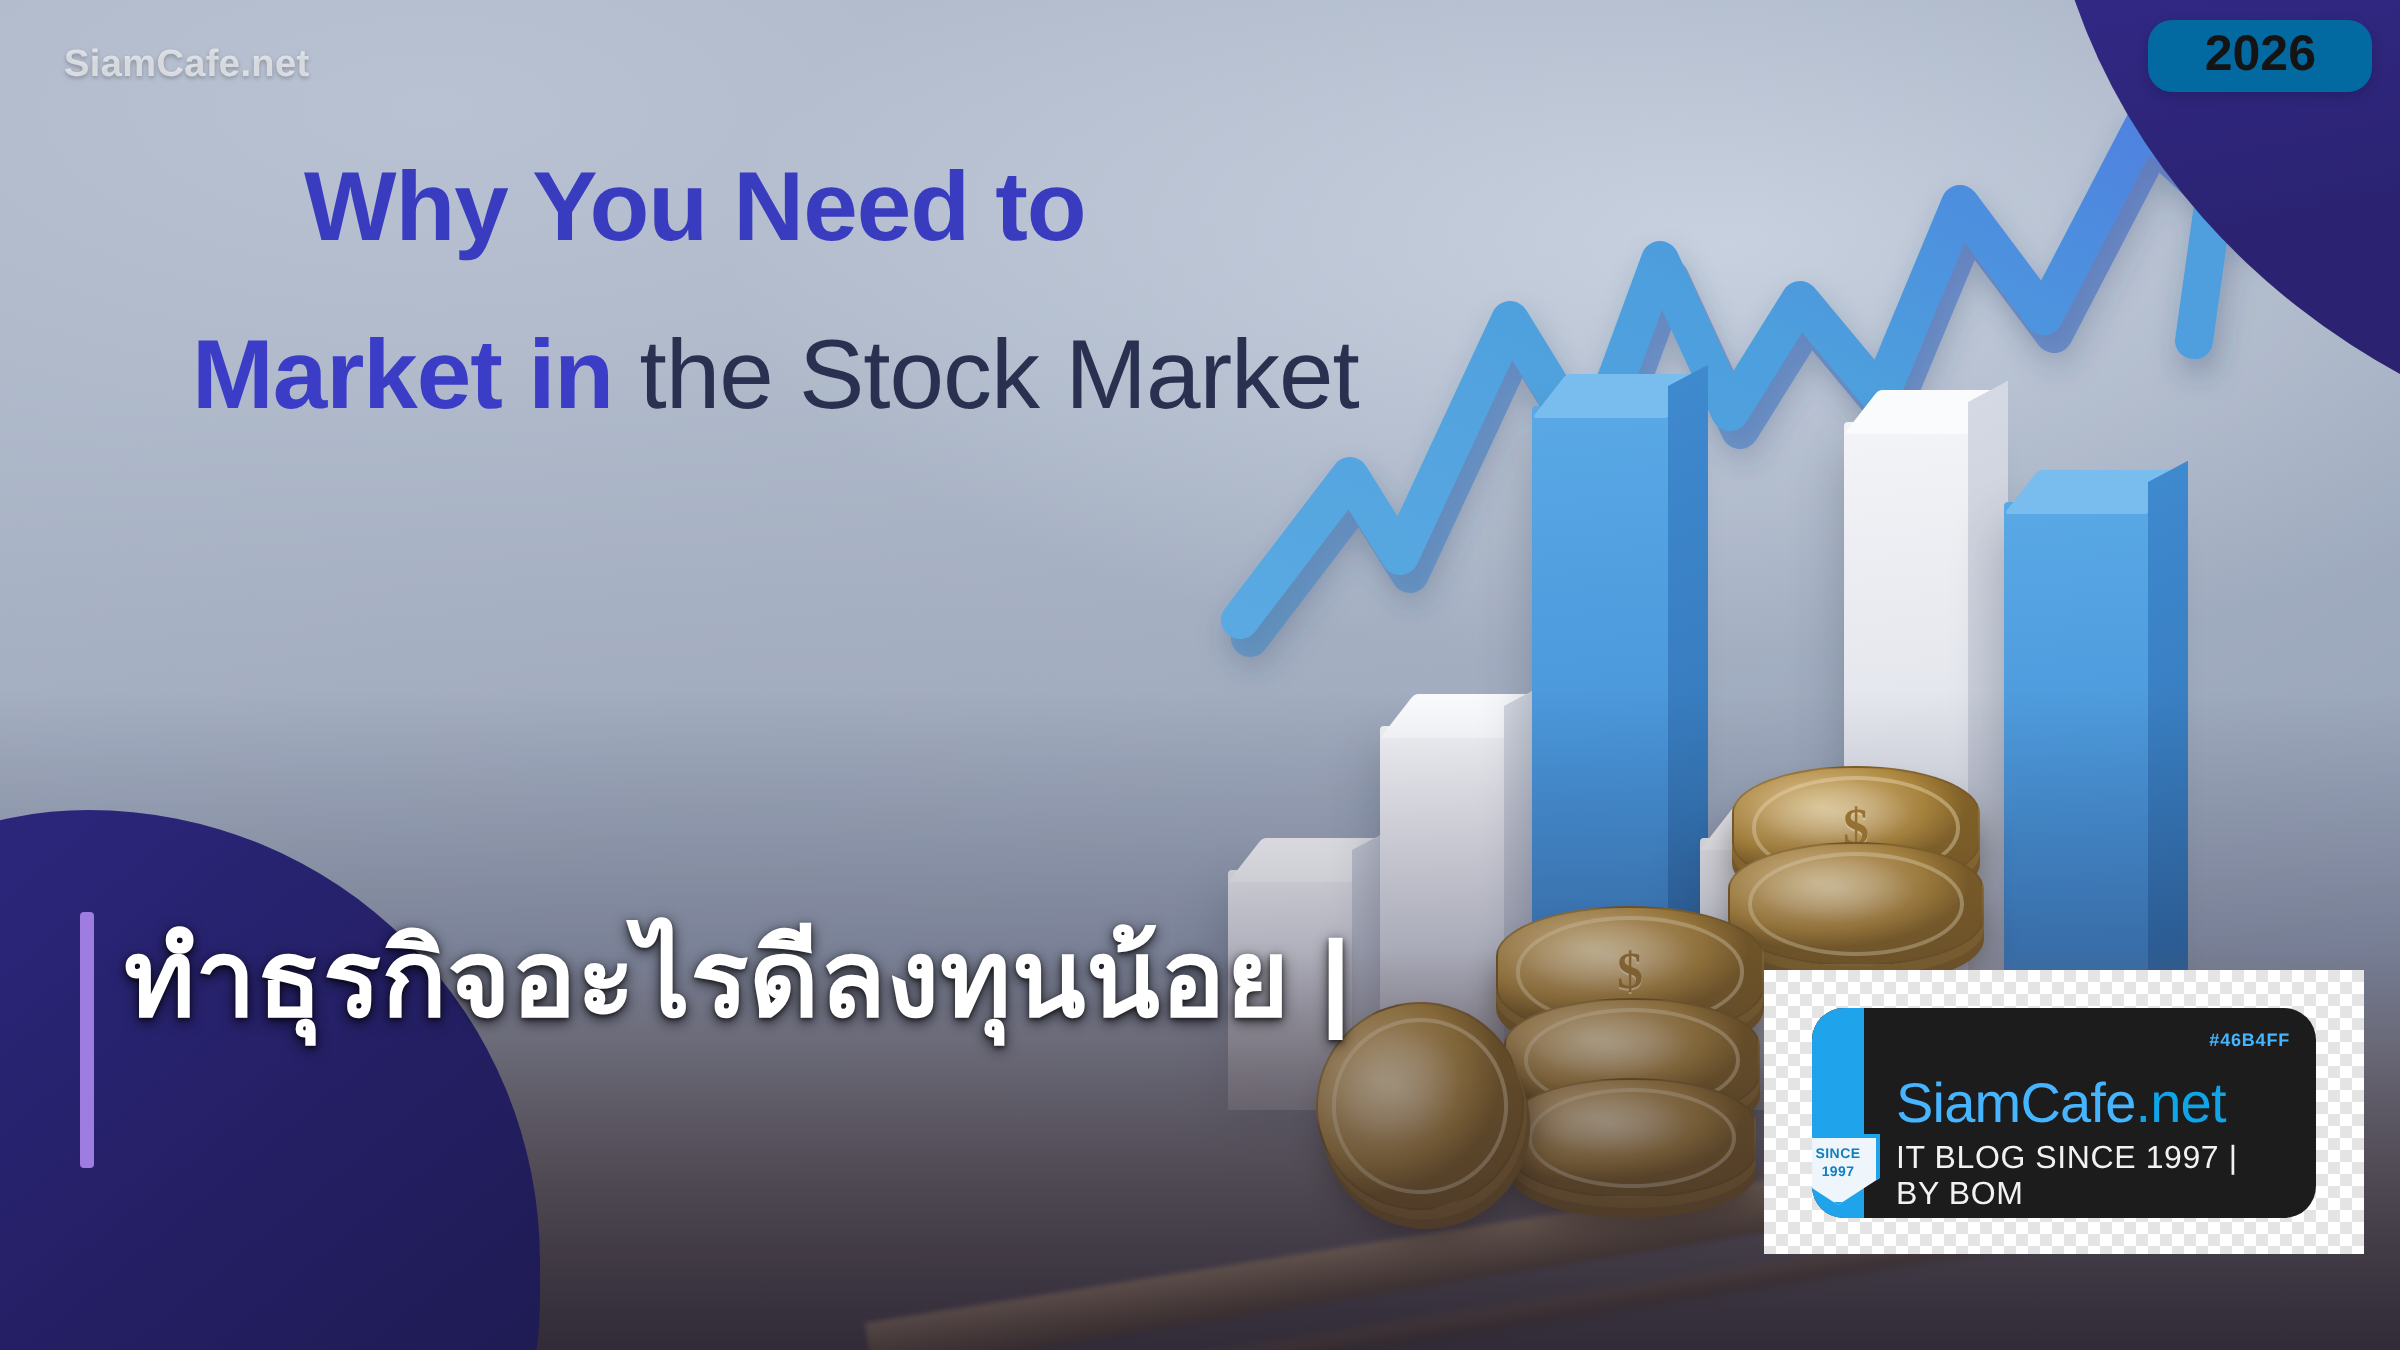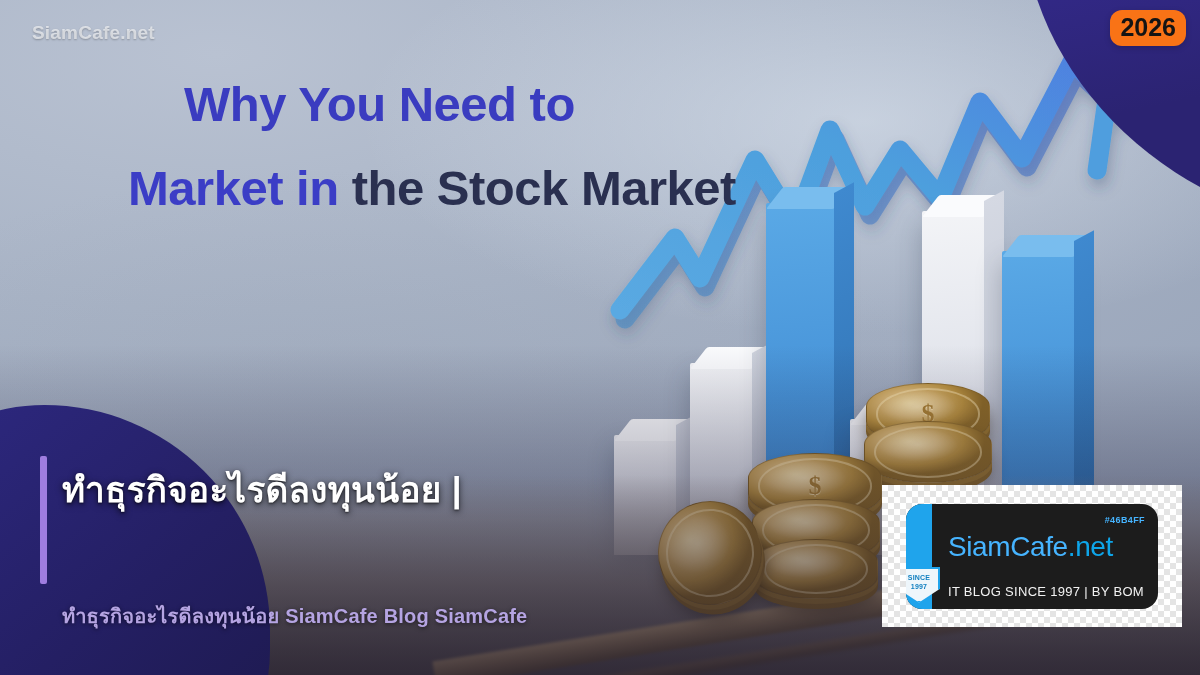--- a/index.html
+++ b/index.html
@@ -127,57 +127,56 @@
   .watermark{
     position:absolute; left:32px; top:22px;
     font-size:19px; font-weight:bold; letter-spacing:.2px;
     color:rgba(255,255,255,.62);
     text-shadow:0 1px 2px rgba(0,0,0,.25);
   }
 
   
   .year-badge{
     position:absolute; right:14px; top:10px;
-    background:#f97316;
+    background:#0369a1;
     color:#141414;
     font-size:25px; font-weight:bold;
-    padding:4px 10px 6px;
+    padding:4px 28px 6px;
     border-radius:12px;
     line-height:1.05;
     box-shadow:0 2px 6px rgba(0,0,0,.18);
   }
 
   
   .headline{
     position:absolute; left:96px; top:62px; width:680px;
     font-size:49px; line-height:84px; letter-spacing:-.5px;
     white-space:nowrap;
-    margin-left:32px;
   }
   .hl-line{ display:block; }
   .hl-b{ font-weight:bold; color:#3a3cc0; }
   .hl-b2{ font-weight:bold; color:#3b3dc6; }
-  .hl-n{ font-weight:bold; color:#2a3050; }
+  .hl-n{ font-weight:normal; color:#2a3050; }
   .hl-d{ font-weight:normal; color:#10131c; }
   .hl1{ padding-left:56px; }
   .hl3{ padding-left:8px; }
 
   
   .accent{
     position:absolute; left:40px; top:456px;
     width:7px; height:128px;
     background:#9f7de0;
     border-radius:2px;
   }
 
   
   .title{
     position:absolute; left:62px; top:462px; width:800px;
     color:#fff;
-    font-size:35px; font-weight:bold;
+    font-size:54px; font-weight:bold;
     line-height:56px;
     letter-spacing:.3px;
     text-shadow:0 2px 7px rgba(0,0,0,.72), 0 1px 2px rgba(0,0,0,.55);
   }
   .title span{ display:block; }
 
   .subtitle{
     position:absolute; left:62px; top:600px; width:860px;
     color:#b5a4e2;
     font-size:20px; font-weight:bold;
@@ -218,35 +217,35 @@
     border:2px solid #1fa4ec;
     clip-path: polygon(0 0, 100% 0, 100% 62%, 50% 100%, 0 62%);
     display:flex; flex-direction:column; align-items:center; justify-content:flex-start;
     padding-top:4px;
   }
   .since-shield span{
     display:block; font-size:7px; font-weight:bold; color:#0f7fc0; line-height:9px;
     letter-spacing:.2px;
   }
   .logo-body{
-    flex:1; position:relative; padding:8px 14px 10px 16px;
-    display:flex; flex-direction:column; justify-content:flex-end;
+    flex:1; position:relative; padding:20px 14px 10px 16px;
+    display:flex; flex-direction:column; justify-content:space-between;
   }
   .hexcode{
     position:absolute; right:13px; top:11px;
     color:#46B4FF; font-size:9px; font-weight:bold; letter-spacing:.4px;
   }
   .brand{
     font-size:28px; font-weight:normal; letter-spacing:-.4px;
     margin-top:12px;
   }
   .brand .b1{ color:#46B4FF; }
   .brand .b2{ color:#0ea5e9; }
   .tagline{
-    color:#f2f2f2; font-size:13px; letter-spacing:.3px; margin-top:21px;
+    color:#f2f2f2; font-size:16px; letter-spacing:.3px; margin-top:3px;
   }
 </style>
 </head>
 <body>
 
 <div class="stage">
 
   <div class="bg"></div>
   <div class="bg-sheen"></div>
 
@@ -350,21 +349,20 @@
 
   <div class="watermark">SiamCafe.net</div>
 
   <div class="year-badge">2026</div>
 
   <div class="accent"></div>
 
   <div class="title">
     <span>ทำธุรกิจอะไรดีลงทุนน้อย |</span>
   </div>
-  <div class="subtitle">ทำธุรกิจอะไรดีลงทุนน้อย SiamCafe Blog SiamCafe</div>
 
   <div class="logo-plate">
     <div class="logo-card">
       <div class="logo-stripe">
         <div class="since-shield">
           <span>SINCE</span>
           <span>1997</span>
         </div>
       </div>
       <div class="logo-body">

